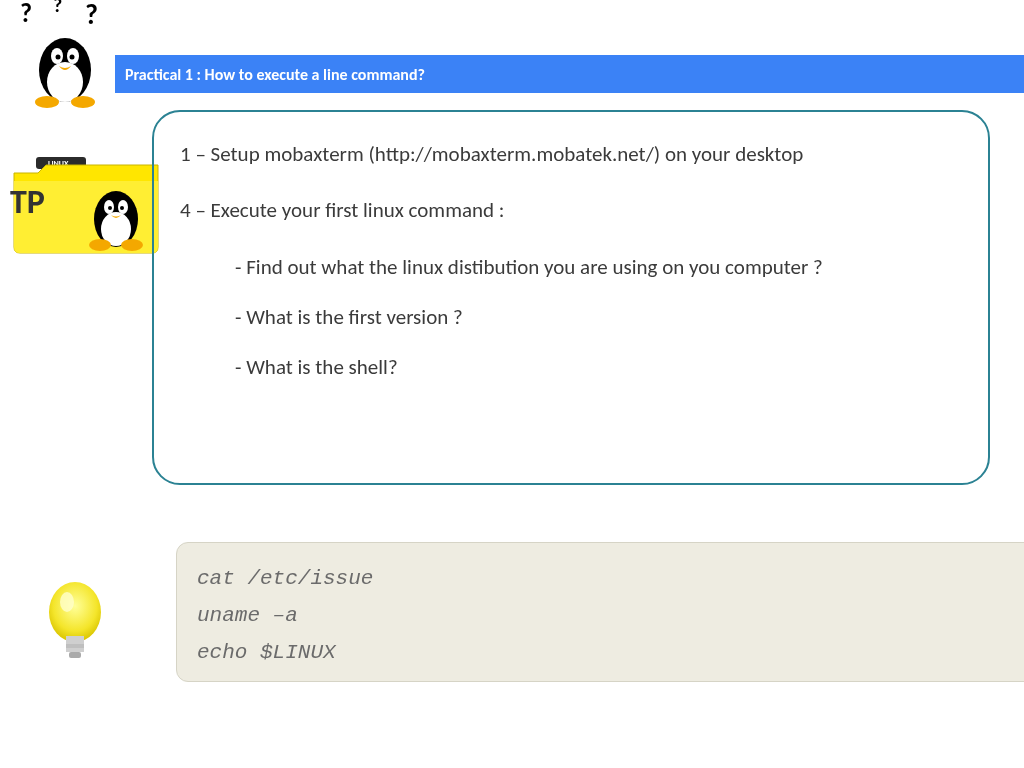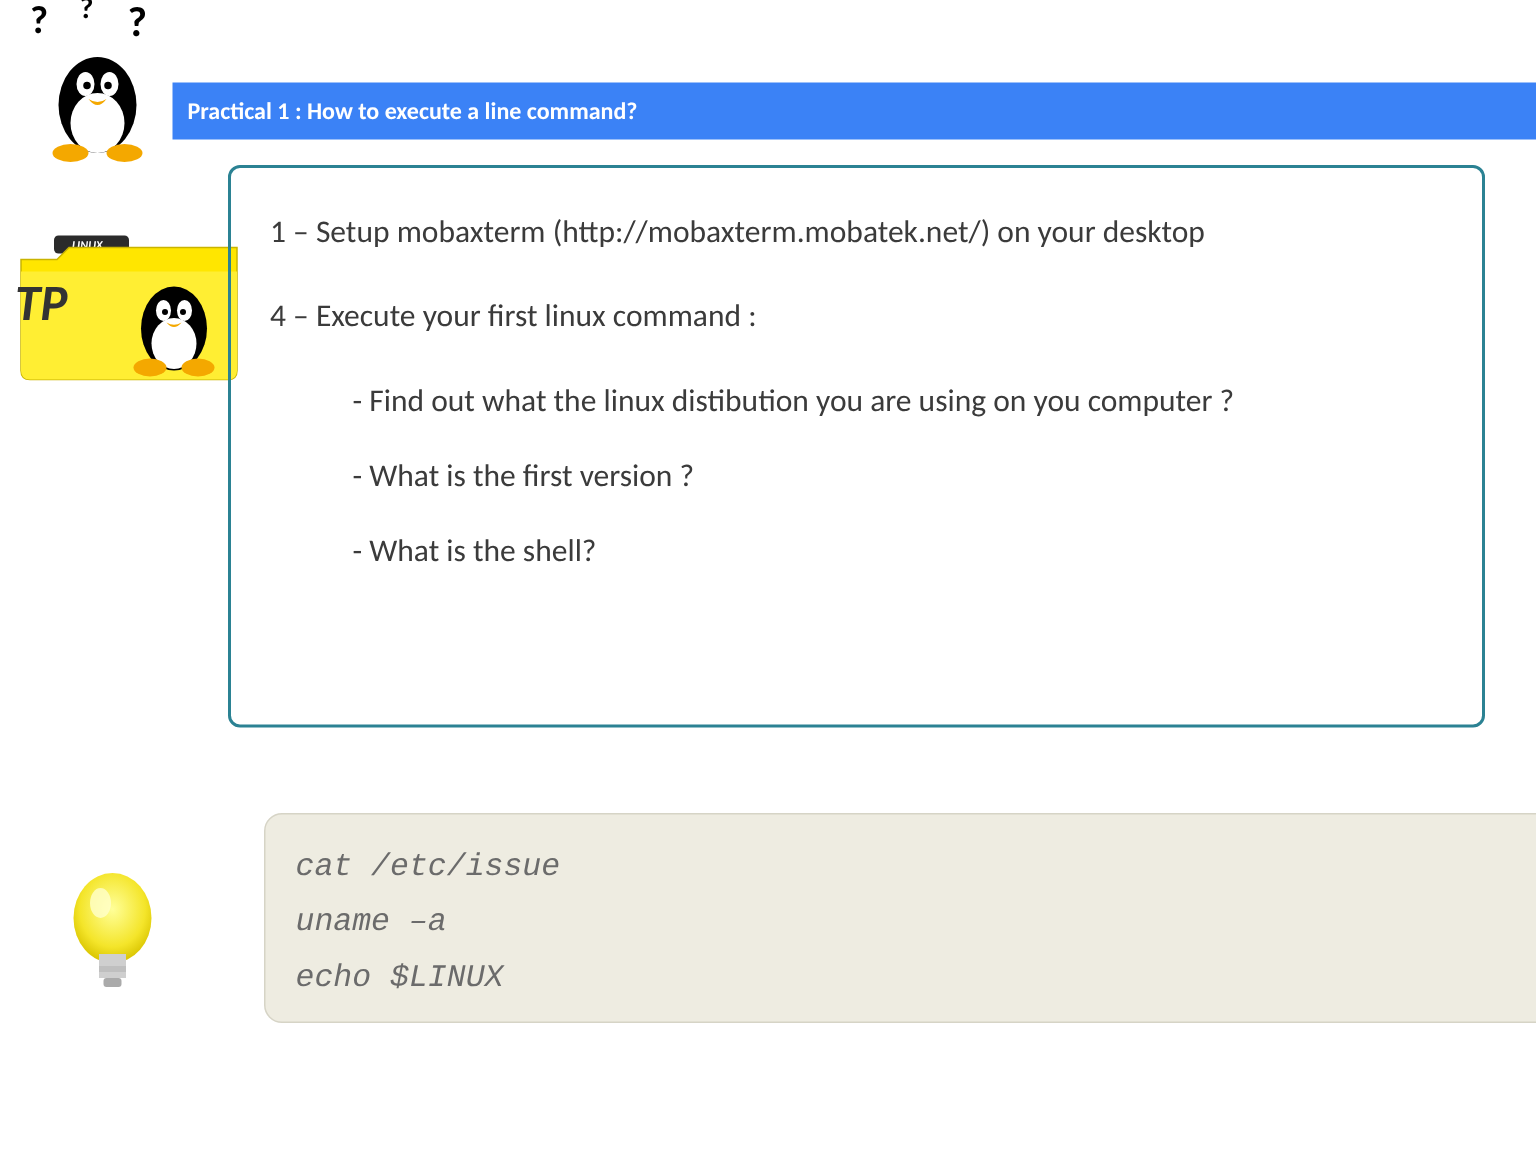--- a/index.html
+++ b/index.html
@@ -32,30 +32,29 @@
     top: 0;
     width: 100px;
     height: 115px;
   }
   .tp-folder {
     position: absolute;
     left: 8px;
     top: 155px;
     width: 155px;
     height: 100px;
-    font-style: italic;
   }
   .content-box {
     position: absolute;
     left: 152px;
     top: 110px;
     width: 838px;
     height: 375px;
     border: 2px solid #2b8293;
-    border-radius: 8px;
+    border-radius: 28px;
     padding: 28px 26px;
     font-size: 21px;
     color: #3b3b3b;
     line-height: 1.35;
   }
   .content-box .step { margin-bottom: 28px; }
   .content-box .subitem { margin-left: 55px; margin-bottom: 22px; }
   .hint-box {
     position: absolute;
     left: 176px;

